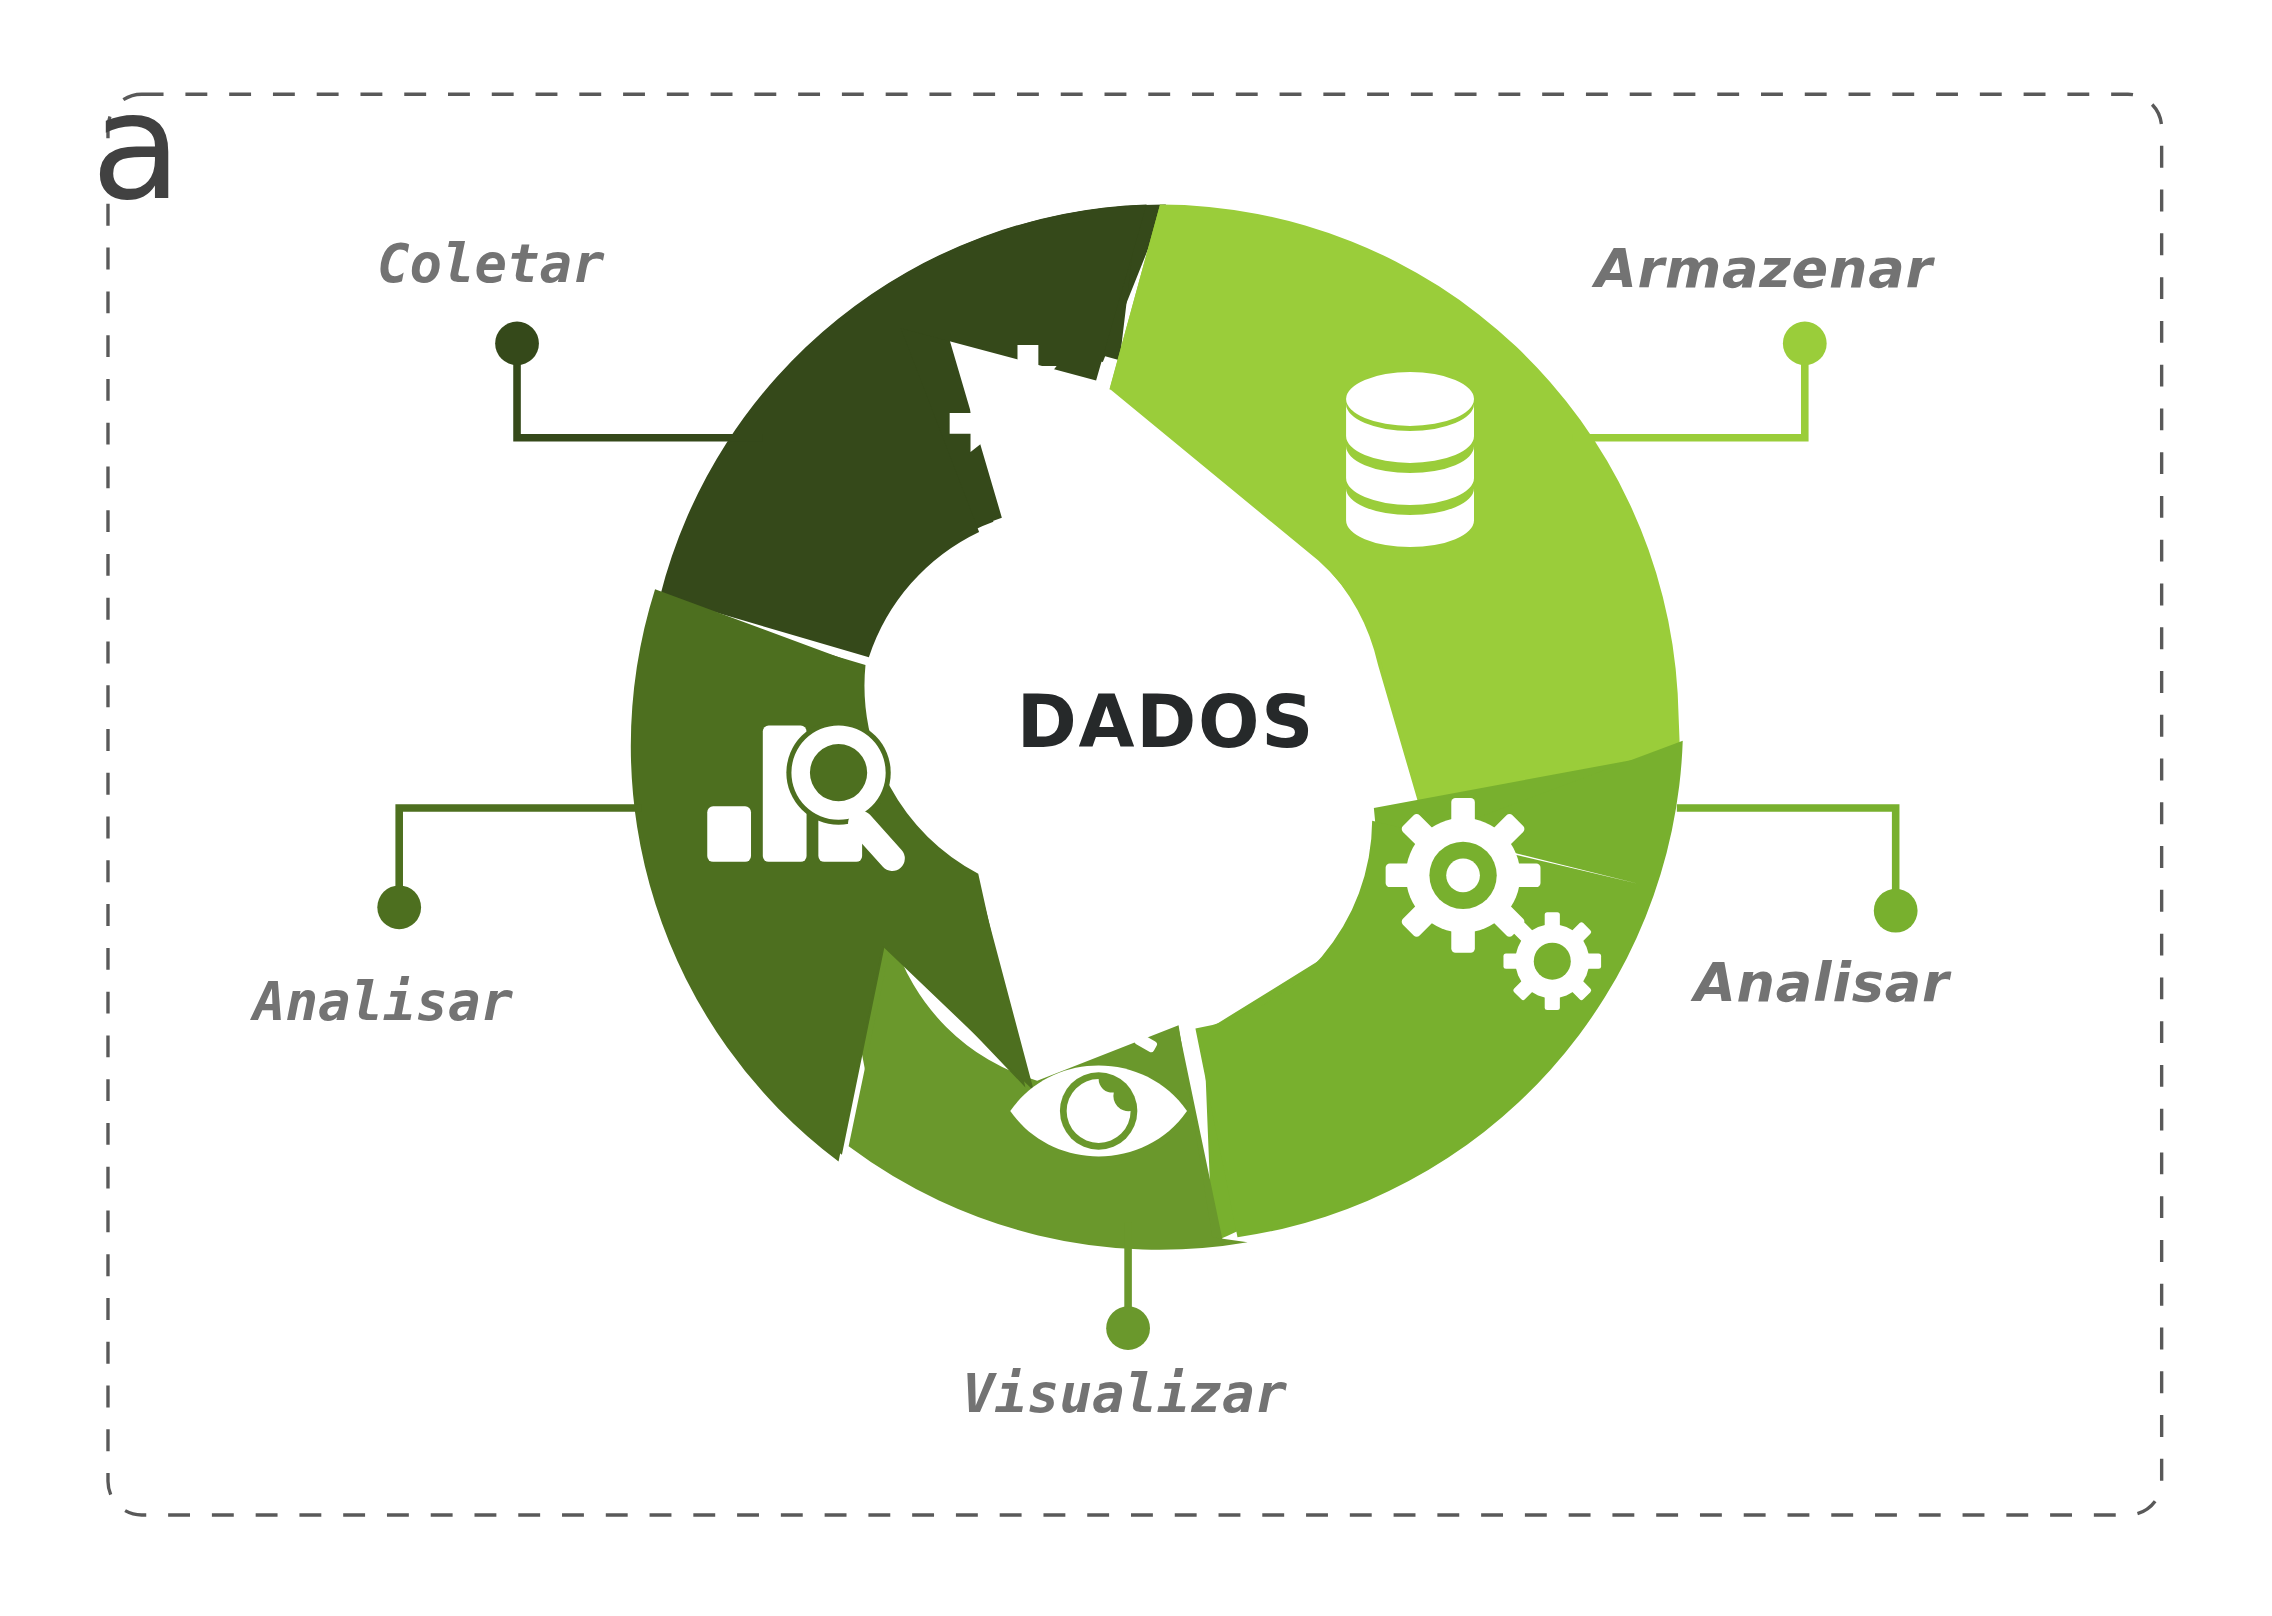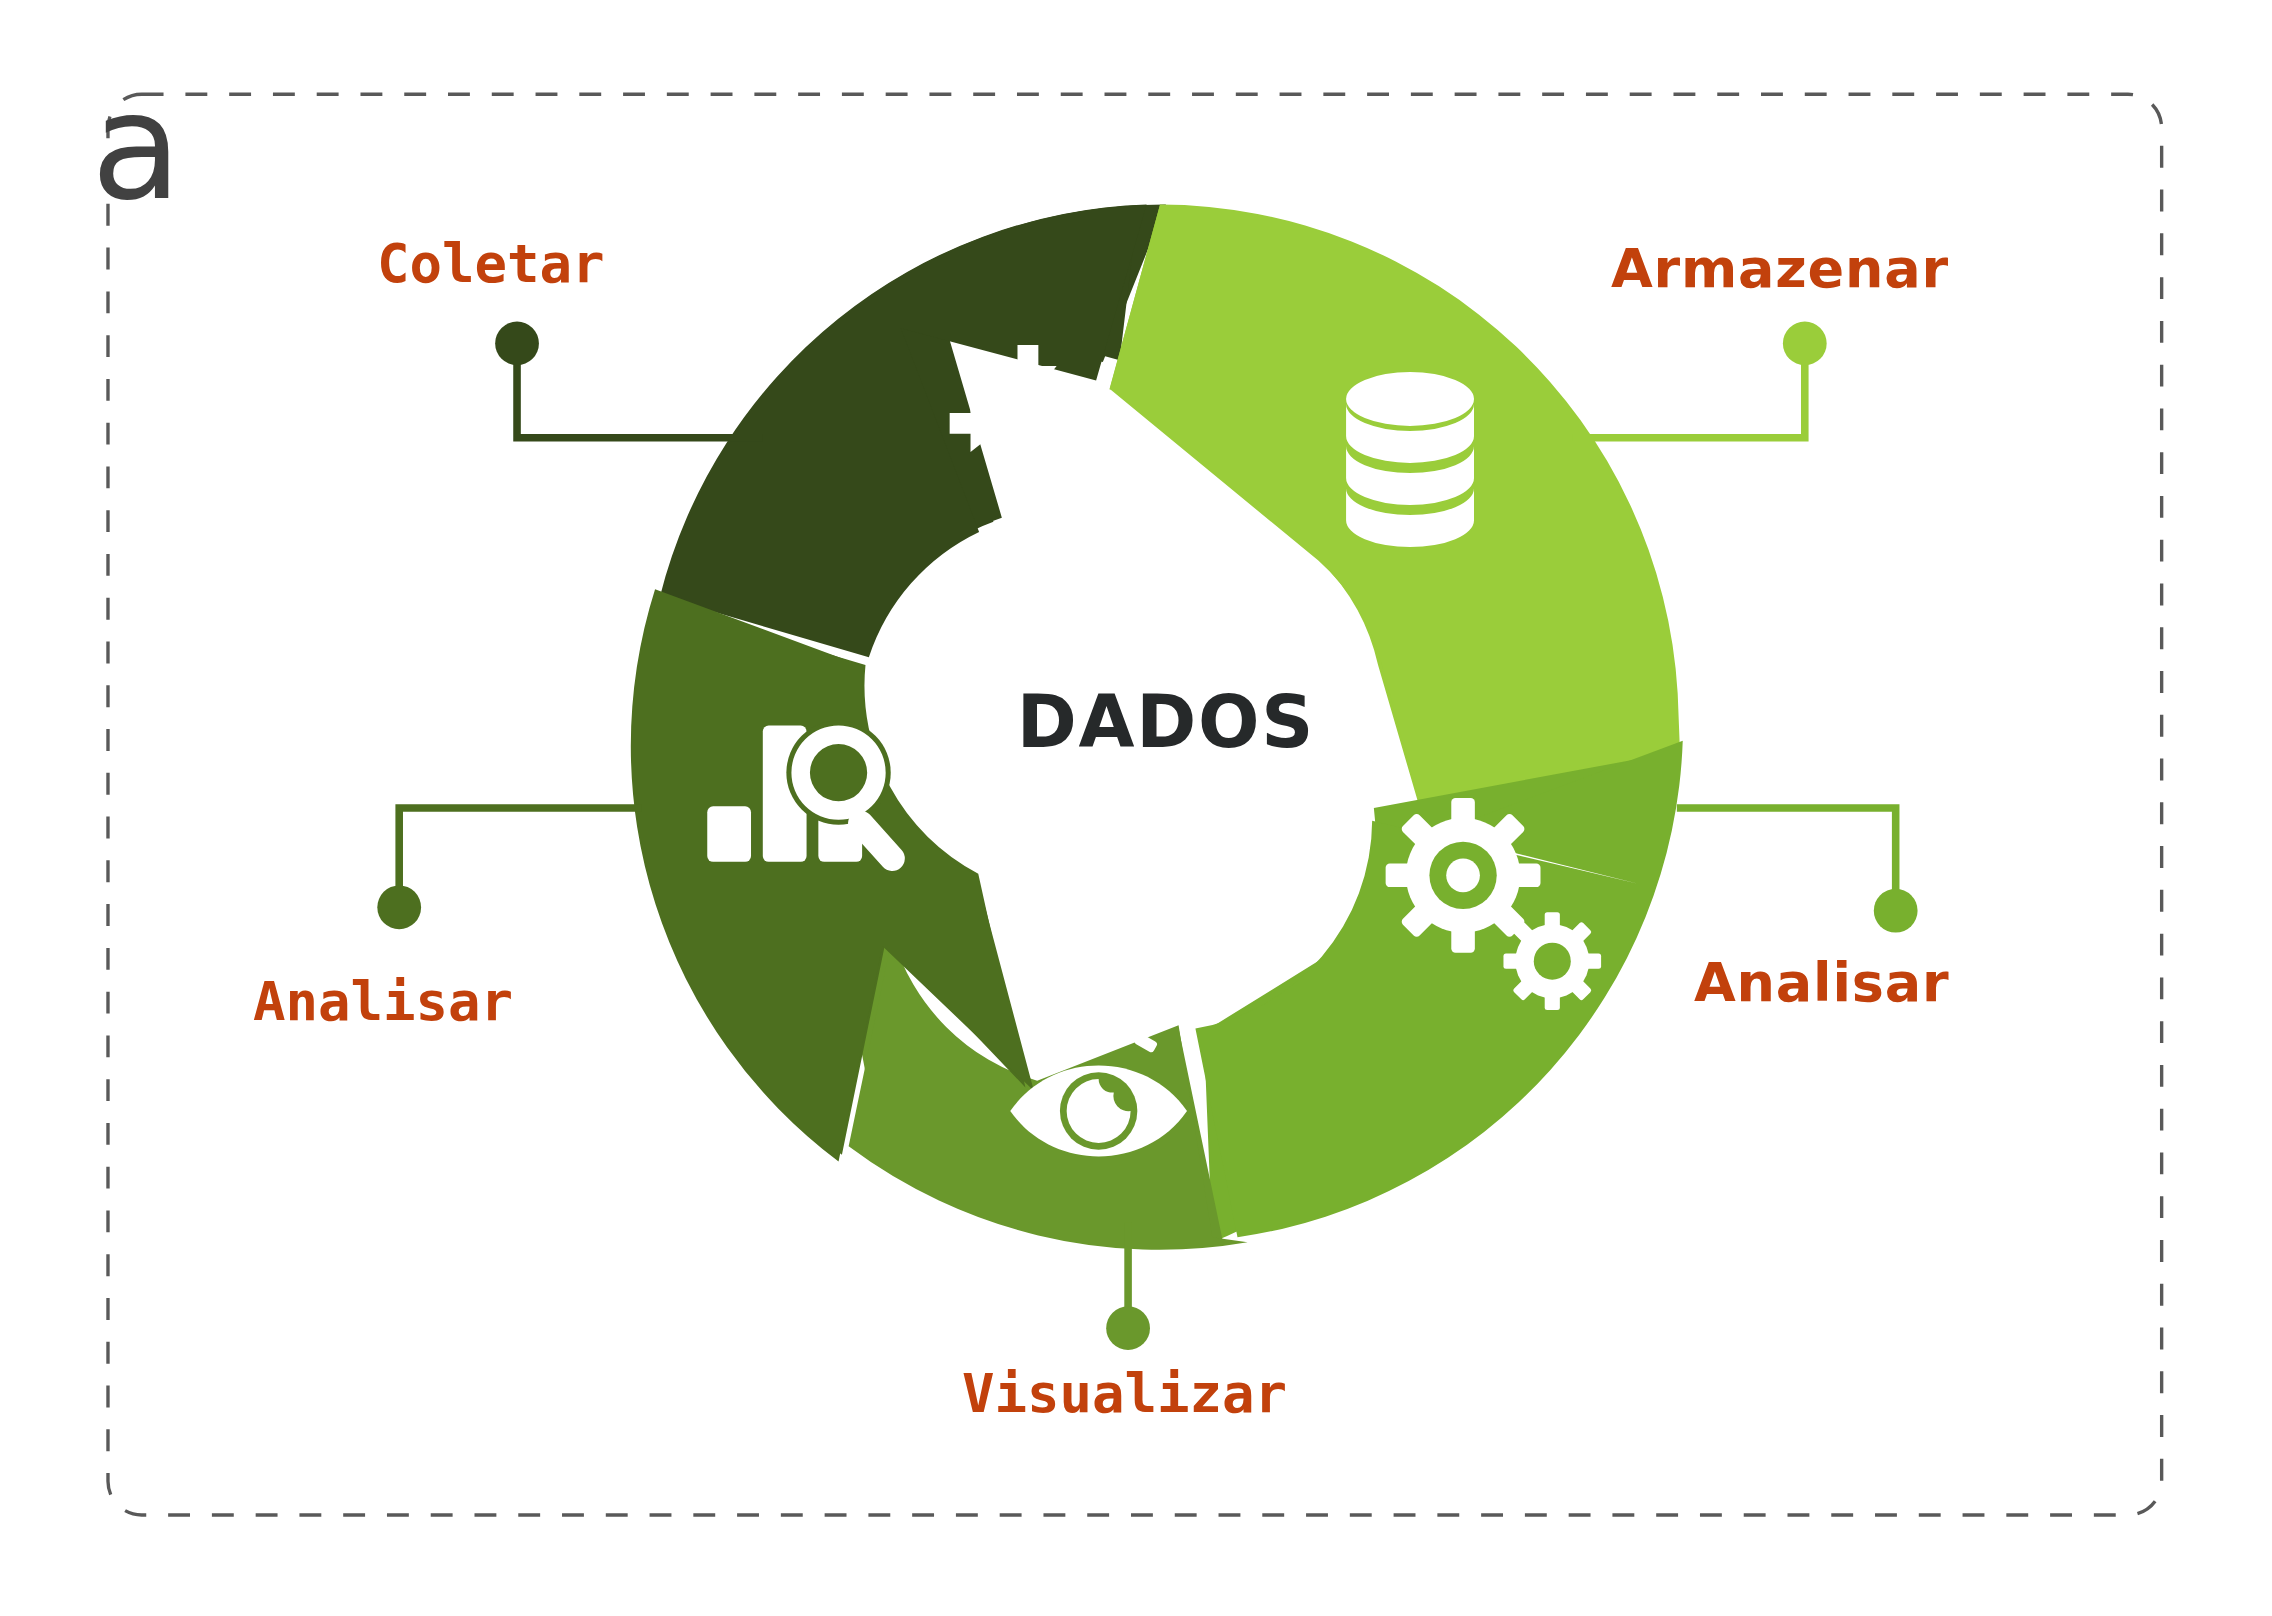--- a/index.html
+++ b/index.html
@@ -33,23 +33,24 @@
     font-size: 148px;
     line-height: 126px;
     font-weight: 400;
     color: #414141;
     letter-spacing: 0;
     user-select: none;
   }
 
   .label {
     position: absolute;
-    color: #c2410c;
+    color: #737373;
     white-space: nowrap;
     user-select: none;
+    font-style: italic;
   }
   .label.mono {
     font-family: "DejaVu Sans Mono", "Liberation Mono", monospace;
     font-weight: bold;
     font-size: 54px;
   }
   .label.sans {
     font-family: "DejaVu Sans", "Liberation Sans", sans-serif;
     font-weight: bold;
     font-size: 54px;
@@ -260,20 +261,20 @@
     <path d="M 474 1078 L 474 960 L 762 960" fill="none" stroke="#4D6F1F" stroke-width="9"></path>
     <circle cx="474" cy="1078" r="26" fill="#4D6F1F"></circle>
   </g>
 
 </svg>
 
 <div class="logo-a">a</div>
 
 <div class="label mono" style="left:377px; top:232px;">Coletar</div>
 
-<div class="label sans" style="left:1595px; top:237px;margin-left:16px;">Armazenar</div>
+<div class="label sans" style="left:1595px; top:237px;">Armazenar</div>
 
 <div class="label sans" style="left:1694px; top:951px;">Analisar</div>
 
 <div class="label mono" style="left:934px; top:1362px;margin-left:28px;">Visualizar</div>
 
 <div class="label mono" style="left:253px; top:954px;margin-top:16px;">Analisar</div>
 
 
 </body></html>

